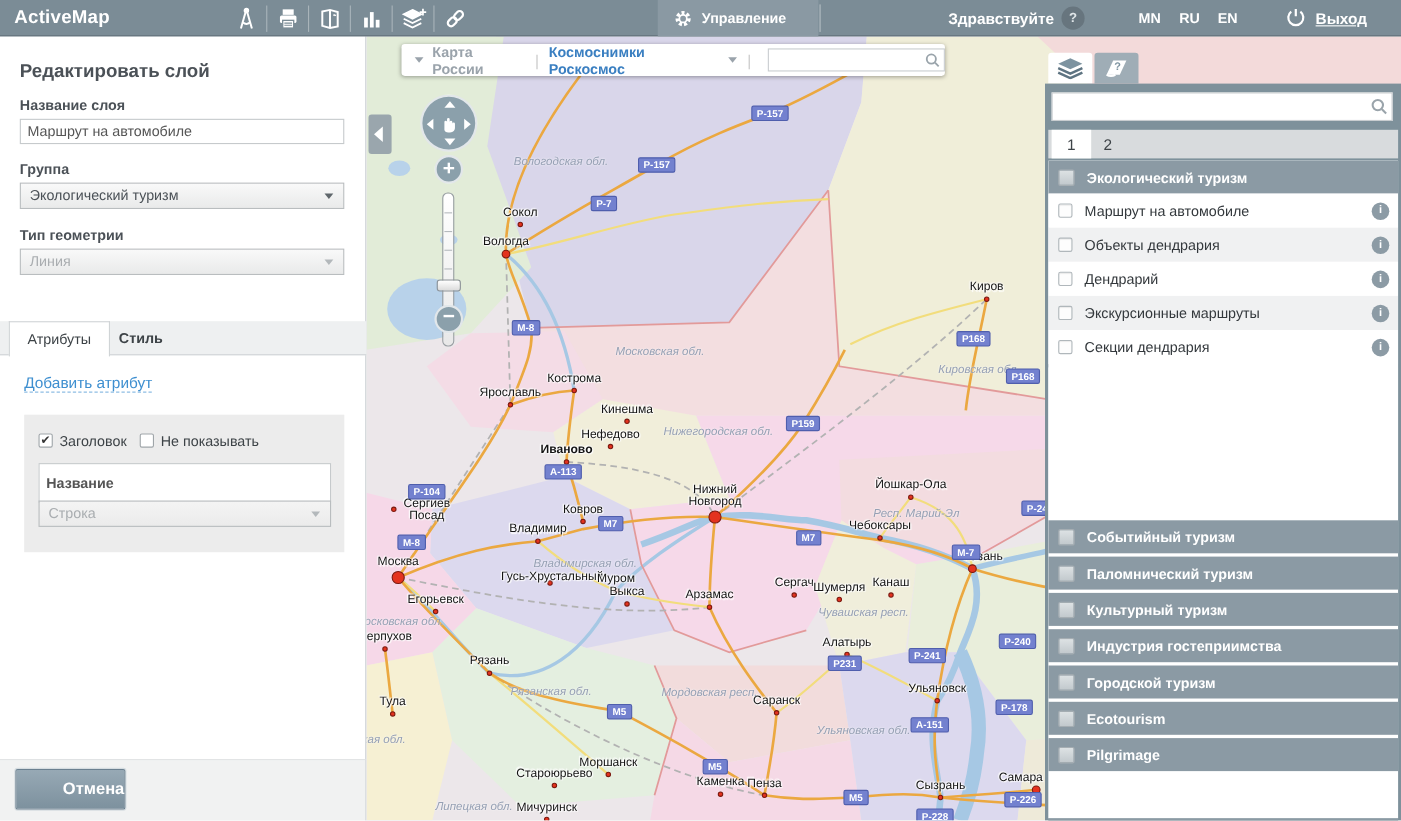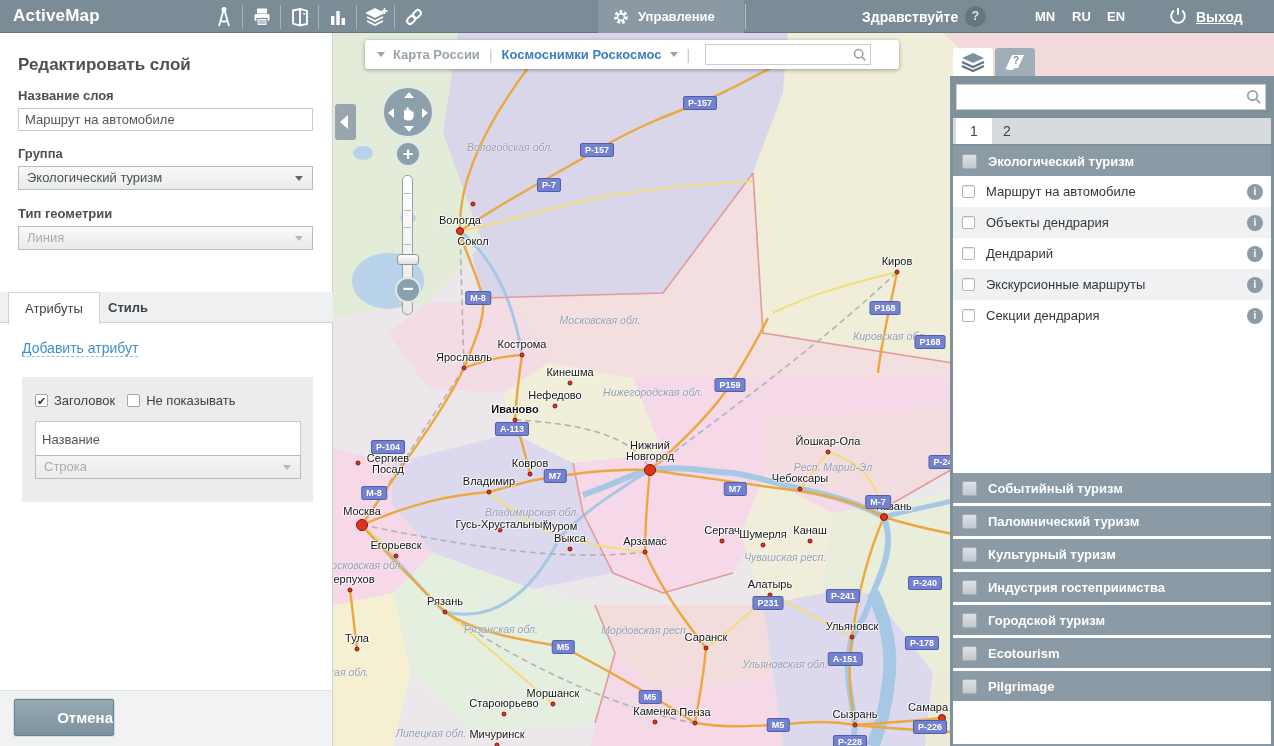--- a/index.html
+++ b/index.html
@@ -31,40 +31,40 @@
   .arr-down { width:0; height:0; border-left:4px solid transparent; border-right:4px solid transparent; border-top:5px solid #5f666b; }
   .sel.dis .arr-down { border-top-color:#b3b8bb; }
   .tabbar { position:absolute; left:0; top:259px; width:333px; height:31px; background:#eef0f1; border-bottom:1px solid #d0d4d6; }
   .tab { position:absolute; top:0; height:31px; font-size:13px; line-height:31px; padding:0 16px; color:#3d4347; cursor:pointer; }
   .tab.active { left:8px; background:#fff; border:1px solid #d0d4d6; border-bottom:none; height:32px; }
   .tab.t2 { left:92px; font-weight:bold; }
   .addlink { position:absolute; left:22px; top:307px; font-size:14px; color:#3e8fd0; border-bottom:1px dashed #8ebde4; cursor:pointer; }
   .attrbox { position:absolute; left:22px; top:344px; width:291px; height:125px; background:#ececec; }
   .cbrow { position:absolute; left:13px; top:16px; font-size:13px; color:#3d4347; display:flex; align-items:center; gap:6px; }
   .cb { width:13px; height:13px; background:#fff; border:1px solid #9fa5a9; border-radius:2px; display:inline-block; text-align:center; line-height:12px; font-size:11px; color:#333; cursor:pointer; }
-  .ainput { position:absolute; left:13px; top:44px; width:266px; height:36px; }
+  .ainput { position:absolute; left:13px; top:44px; width:266px; height:36px;font-weight:bold; }
   .asel { left:13px; top:78px; width:266px; background:linear-gradient(#f4f4f4,#ebebeb); }
   .lfooter { position:absolute; left:0; top:657px; width:332px; height:56px; background:#f1f2f2; border-top:1px solid #e2e4e5; }
   .btn { position:absolute; top:8px; height:37px; background:linear-gradient(#97a9b5,#7d919e); border:1px solid #6b8090; box-shadow:0 0 0 1px #d6dde1; border-radius:2px; color:#fff; font-weight:bold; font-size:15px; text-align:center; cursor:pointer; font-family:"Liberation Sans",sans-serif; }
   .btn.cancel { left:14px; width:100px;text-align:right; }
   .btn.save { left:203px; width:110px; }
 
   
   .map-wrap { position:absolute; left:333px; top:33px; width:941px; height:713px; overflow:hidden; z-index:1; background:#ece7ea; cursor:grab; }
   .map-wrap svg.base { position:absolute; left:0; top:0; }
   .city-dot { position:absolute; width:5px; height:5px; border-radius:50%; background:#e4321e; border:1px solid #7c1a10; transform:translate(-50%,-50%); }
   .city-dot.md { width:8px; height:8px; }
   .city-dot.lg { width:12px; height:12px; }
   .city-label { position:absolute; transform:translate(-50%,-100%); font-size:11px; color:#141414; white-space:pre-line; text-align:center; line-height:11px;
     text-shadow:0 0 2px #fff,0 0 2px #fff,1px 1px 1px #fff,-1px -1px 1px #fff; }
   .reg-label { position:absolute; transform:translate(-50%,-50%); font-size:10.5px; font-style:italic; color:#96a0b4; white-space:nowrap; text-shadow:0 0 2px #fff; }
   .rbadge { position:absolute; transform:translate(-50%,-50%); background:#7381cf; border:1px solid #4f5ead; border-radius:2px; color:#fff; font-size:9px; font-weight:bold; padding:1px 4px; line-height:10px; white-space:nowrap; }
 
   
-  .mtoolbar { position:absolute; left:365px; top:40px; width:534px; height:29px; background:#fff; border-radius:3px; box-shadow:0 1px 4px rgba(0,0,0,.35); z-index:20; display:flex; align-items:center; font-size:13px; }
+  .mtoolbar { position:absolute; left:365px; top:40px; width:494px; height:29px; background:#fff; border-radius:3px; box-shadow:0 1px 4px rgba(0,0,0,.35); z-index:20; display:flex; align-items:center; font-size:13px; }
   .mtb-arr { margin:0 8px 0 12px; cursor:pointer; }
   .basemap { color:#9aa3ab; font-weight:bold; cursor:pointer; }
   .tb-sep { color:#ccc; margin:0 9px; font-size:14px; }
   .overlaymap { color:#3a7fc1; font-weight:bold; cursor:pointer; }
   .msearch { position:relative; width:166px; height:21px; margin-left:6px; }
   .msearch input, .rsearch input { width:100%; height:100%; border:1px solid #c9cdd0; font-size:12px; padding:0 20px 0 5px; font-family:"Liberation Sans",sans-serif; }
 
   
   .panctl { position:absolute; left:382px; top:86px; width:52px; height:52px; border-radius:50%; background:#8ba0ab; border:2px solid rgba(255,255,255,.75); z-index:15; cursor:pointer; }
   .parr { position:absolute; width:0; height:0; }
@@ -176,21 +176,21 @@
       <path d="M551,484 C535,520 525,560 519,604 C514,645 518,665 522,692"></path>
       <path d="M131,335 C150,328 170,323 189,322"></path>
       <path d="M189,322 C185,350 183,368 182,387 C190,412 194,428 197,441"></path>
       <path d="M564,239 C556,280 548,310 545,340"></path>
       <path d="M17,557 C20,580 22,600 24,616"></path>
       <path d="M522,692 C550,690 580,688 609,685"></path>
     </g>
   </svg>
   <div id="map-overlay">
       <span class="city-dot sm" style="left: 140px; top: 171px;"></span>
-      <span class="city-label" style="left: 140px; top: 166px; margin-top: 48px;">Сокол</span>
+      <span class="city-label" style="left: 140px; top: 166px;">Сокол</span>
       <span class="city-dot md" style="left: 127px; top: 198px;"></span>
       <span class="city-label" style="left: 127px; top: 193px;">Вологда</span>
       <span class="city-dot sm" style="left: 564px; top: 239px;"></span>
       <span class="city-label" style="left: 564px; top: 234px;">Киров</span>
       <span class="city-dot sm" style="left: 189px; top: 322px;"></span>
       <span class="city-label" style="left: 189px; top: 317px;">Кострома</span>
       <span class="city-dot sm" style="left: 131px; top: 335px;"></span>
       <span class="city-label" style="left: 131px; top: 330px;">Ярославль</span>
       <span class="city-dot sm" style="left: 237px; top: 350px;"></span>
       <span class="city-label" style="left: 237px; top: 345px;">Кинешма</span>

